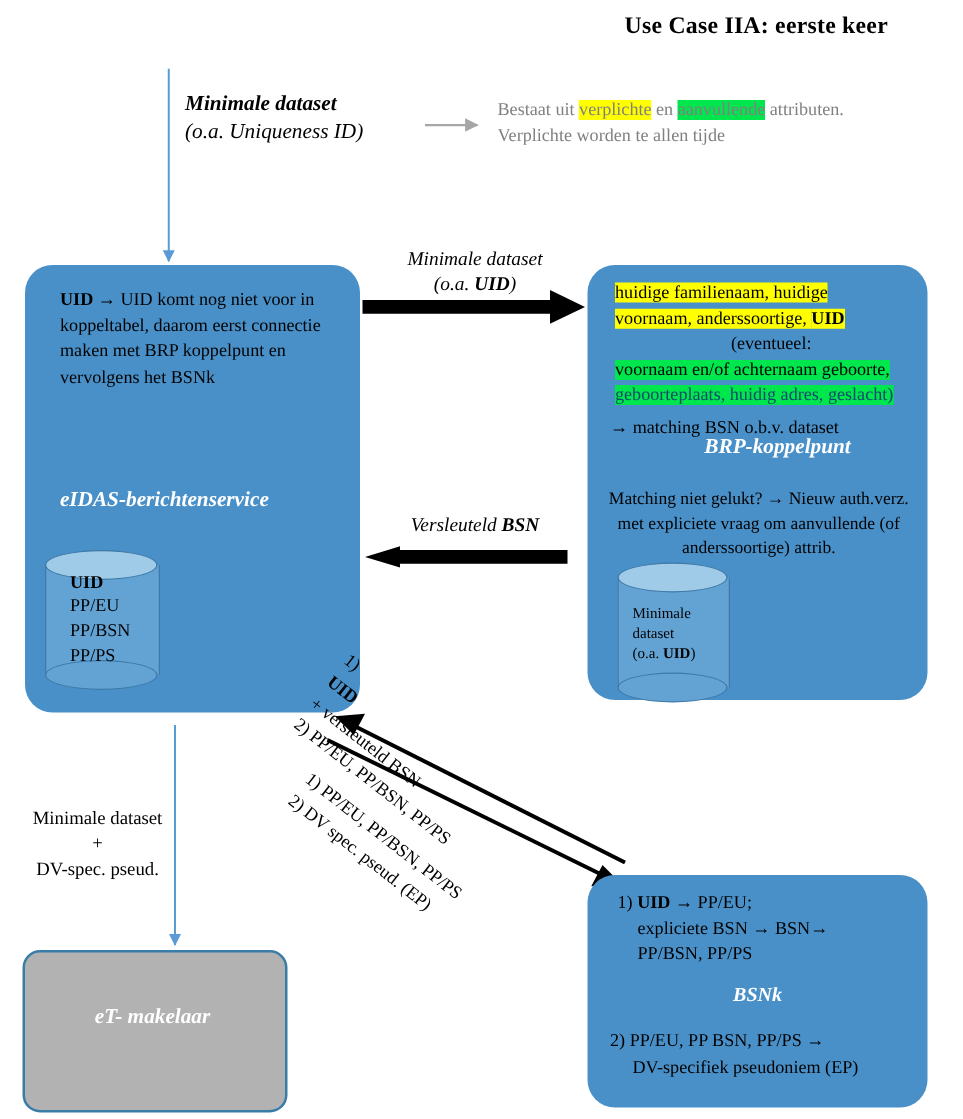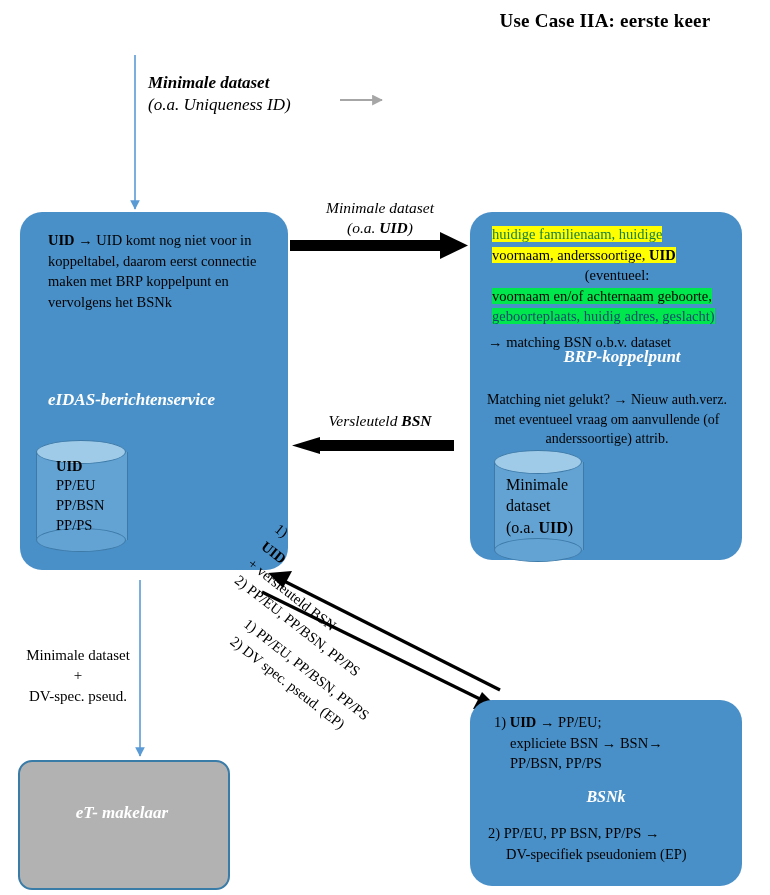--- a/index.html
+++ b/index.html
@@ -158,21 +158,21 @@
     justify-content: center;
     padding-left: 20px;
     box-sizing: border-box;
     font-size: 14.5px;
     line-height: 1.35;
     color: #000;
     z-index: 3;
   }
   .cyl-left  { left: 36px;  top: 440px; width: 90px;  height: 112px; }
   .cyl-right { left: 494px; top: 450px; width: 88px;  height: 112px; }
-  .cyl-right .content { font-size: 16px; padding-left: 12px; }
+  .cyl-right .content { font-size: 12px; padding-left: 12px; }
 
   
   svg.arrows {
     position: absolute;
     left: 0; top: 0;
     width: 770px;
     height: 895px;
     pointer-events: none;
   }
 
@@ -254,20 +254,23 @@
     </g>
 
     <line x1="140" y1="580" x2="140" y2="756" stroke="#5b9bd5" stroke-width="1.6" marker-end="url(#thinArrow)"></line>
   </svg>
 
   <div class="top-label">
     <span class="l1">Minimale dataset</span>
     <span class="l2">(o.a. Uniqueness ID)</span>
   </div>
 
+  <div class="top-note">
+    <span>Bestaat uit </span><span class="hl-yellow">verplichte</span><span> en </span><span class="hl-green">aanvullende</span><span> attributen. Verplichte worden te allen tijde</span>
+  </div>
 
   <div class="bluebox box-left"></div>
   <div class="box-text left-body">
     <span class="b">UID →</span><span>  UID komt nog niet voor in koppeltabel, daarom eerst connectie maken met BRP koppelpunt en vervolgens het BSNk</span>
   </div>
   <div class="box-title left-title">eIDAS-berichtenservice</div>
 
   <div class="cyl cyl-left">
     <div class="body"></div>
     <div class="bottom"></div>
@@ -275,29 +278,29 @@
     <div class="content">
       <div class="b">UID</div>
       <div>PP/EU</div>
       <div>PP/BSN</div>
       <div>PP/PS</div>
     </div>
   </div>
 
   <div class="bluebox box-right"></div>
   <div class="box-text right-body">
-    <span class="hl-yellow" style="color:#15803d">huidige familienaam, huidige</span><br>
+    <span class="hl-yellow" style="color:#000000">huidige familienaam, huidige</span><br>
     <span class="hl-yellow" style="color:#000">voornaam, anderssoortige, </span><span class="hl-yellow b" style="color:#000">UID</span><br>
     <span class="center">(eventueel:</span>
     <span class="hl-green" style="color:#000">voornaam en/of achternaam geboorte,</span><br>
     <span class="hl-green" style="color:#0c4a6e">geboorteplaats, huidig adres, geslacht)</span>
   </div>
   <div class="box-text right-match">→ matching BSN o.b.v. dataset</div>
   <div class="box-title right-title">BRP-koppelpunt</div>
-  <div class="box-text right-note">Matching niet gelukt? → Nieuw auth.verz. met eventueel vraag om aanvullende (of anderssoortige) attrib.</div>
+  <div class="box-text right-note">Matching niet gelukt? → Nieuw auth.verz. met expliciete vraag om aanvullende (of anderssoortige) attrib.</div>
 
   <div class="cyl cyl-right">
     <div class="body"></div>
     <div class="bottom"></div>
     <div class="top"></div>
     <div class="content">
       <div>Minimale</div>
       <div>dataset</div>
       <div><span>(o.a. </span><span class="b">UID</span><span>)</span></div>
     </div>

